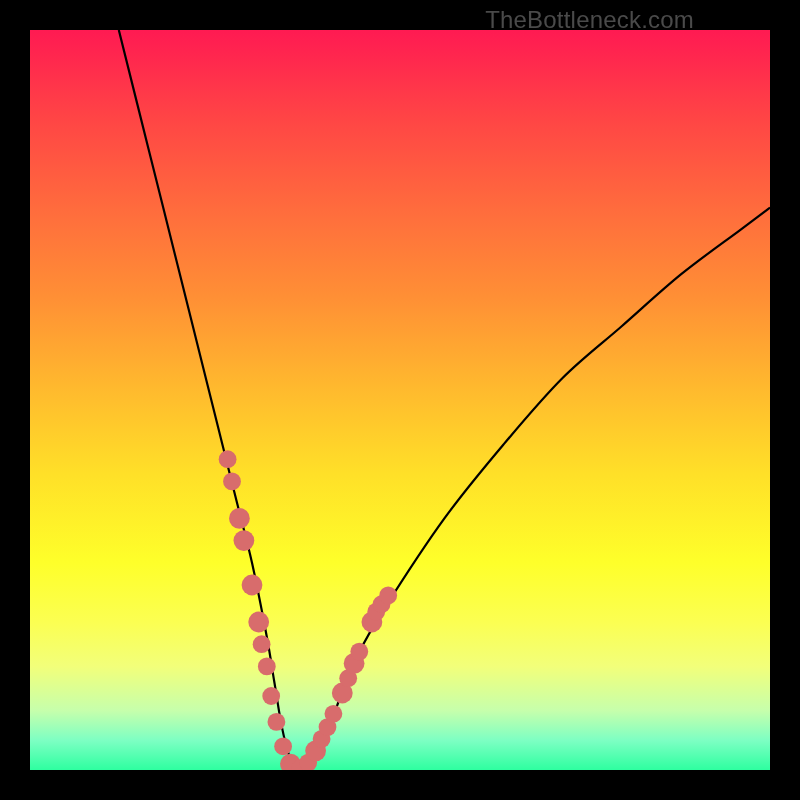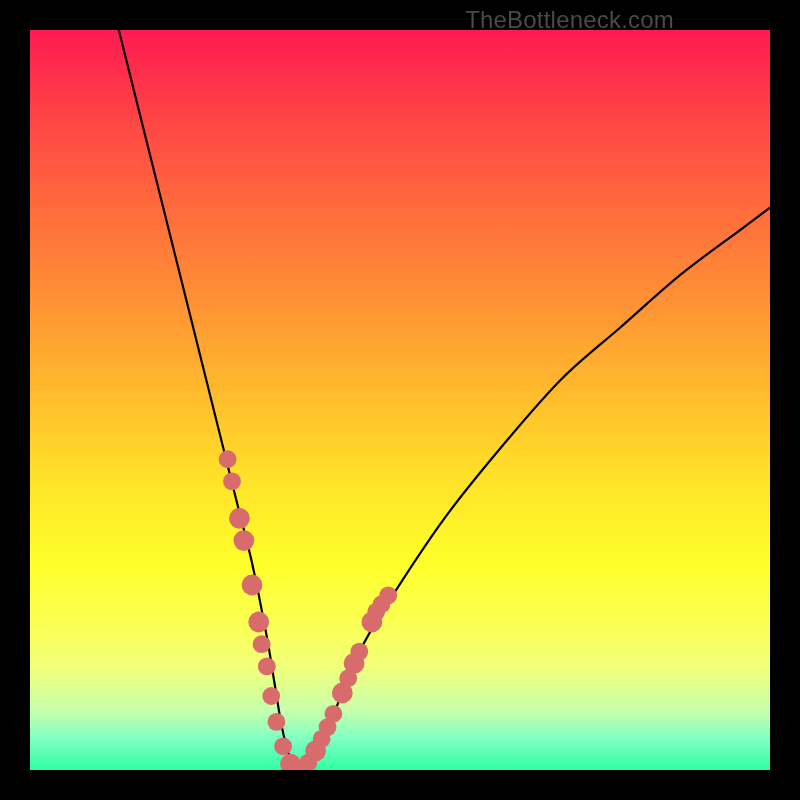--- a/index.html
+++ b/index.html
@@ -9,20 +9,21 @@
     height: 800px;
     background: #000;
     font-family: Arial, Helvetica, sans-serif;
     overflow: hidden;
   }
   .wrap {
     position: relative;
     width: 688px;
     height: 800px;
     background: #000;
+    padding-left: 20px;
   }
   .plot {
     position: absolute;
     left: 30px;
     top: 30px;
     width: 740px;
     height: 740px;
     background: linear-gradient(to bottom,
       #ff1a52 0%,
       #ff4545 12%,

